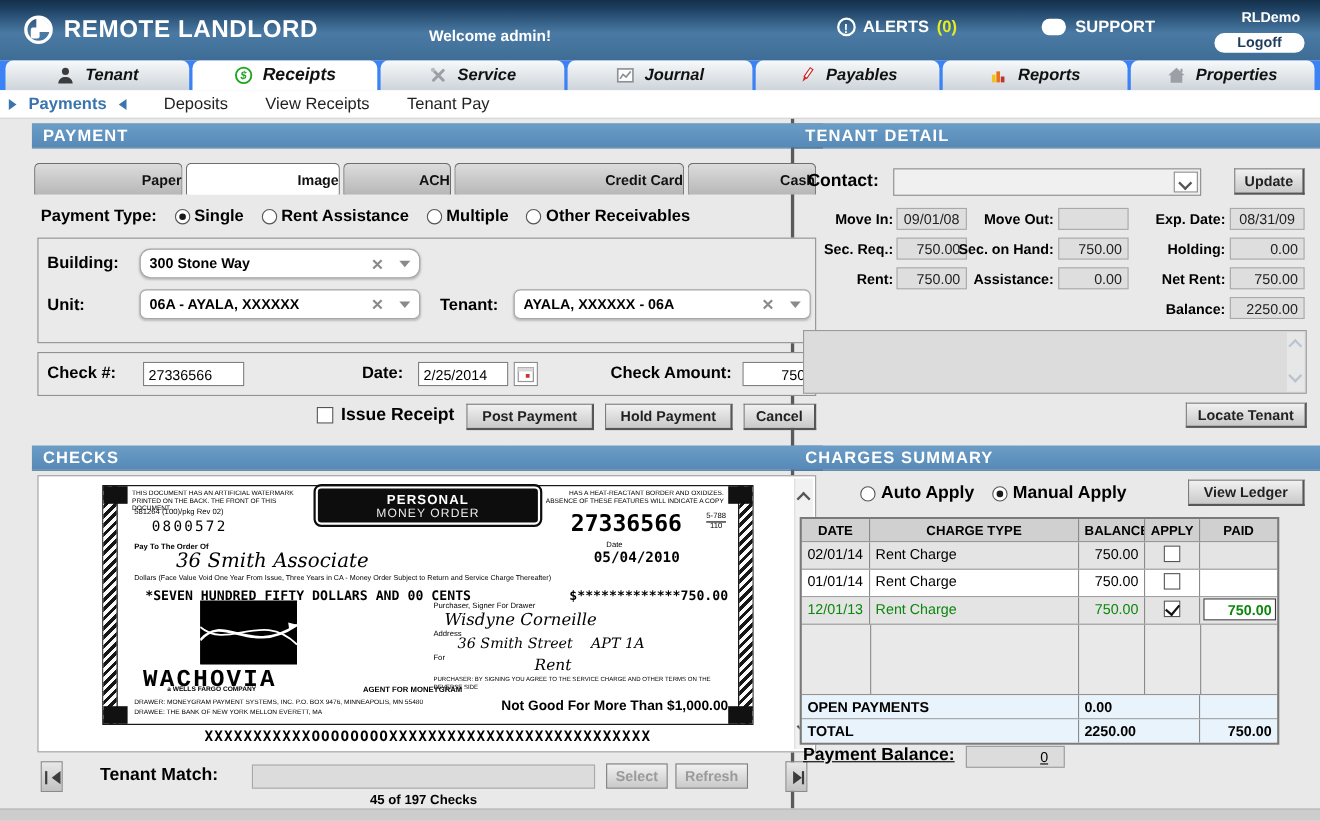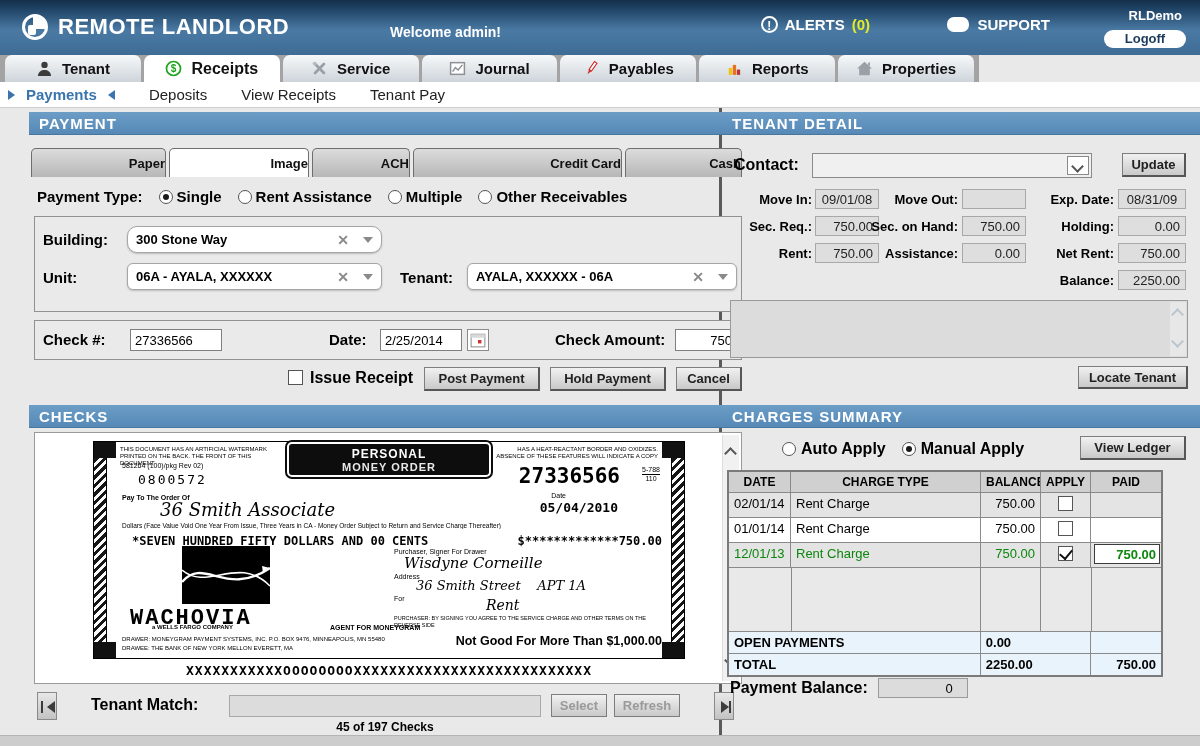--- a/index.html
+++ b/index.html
@@ -21,21 +21,21 @@
   .alerts .cnt { color:#e4ec25; font-size:15px; font-weight:bold; }
   .support { position:absolute; right:150px; top:16px; display:flex; align-items:center; gap:8px; cursor:pointer; }
   .bubble { width:22px; height:15px; background:#fff; border-radius:7px; position:relative; }
   .bubble::after { content:""; position:absolute; left:4px; bottom:-5px; border:5px solid transparent; border-top-color:#fff; border-left-width:2px; }
   .support .lbl { color:#fff; font-size:15px; font-weight:bold; }
   .account { position:absolute; right:18px; top:8px; color:#fff; font-size:13px; font-weight:bold; }
   .logoff { position:absolute; right:14px; top:30px; width:82px; height:18px; background:#fff; border-radius:9px;
     color:#1d3c5c; font-size:13px; font-weight:bold; text-align:center; line-height:17px; cursor:pointer; }
 
   
-  .tabbar { position:absolute; top:55px; left:0; width:979px; height:27px; background:#a3a3a3; display:flex; gap:3px; padding:0 5px; }
+  .tabbar { position:absolute; top:55px; left:0; width:1200px; height:27px; background:#3b82f6; display:flex; gap:3px; padding:0 5px;font-style:italic; }
   .tab { flex:1; height:27px; background:linear-gradient(180deg,#f7f9fa,#cdd4da); border-radius:7px 7px 0 0;
     display:flex; align-items:center; justify-content:center; gap:9px; font-size:15px; font-weight:bold; color:#111; cursor:pointer; }
   .tab.active { background:#fff; font-size:16px; }
   .tab svg { width:17px; height:17px; }
 
   
   .subnav { position:absolute; top:82px; left:0; width:1200px; height:26px; background:#fff; display:flex; align-items:center; gap:34px; padding-left:8px; border-bottom:1px solid #cfcfcf; }
   .subnav .active-item { color:#3a74ad; font-size:15px; font-weight:bold; display:flex; align-items:center; gap:6px; cursor:pointer; }
   .tri-r { width:0; height:0; border:5px solid transparent; border-left:7px solid #3a74ad; margin-top:1px; }
   .tri-l { width:0; height:0; border:5px solid transparent; border-right:7px solid #3a74ad; margin-top:1px; }
@@ -91,21 +91,21 @@
   .edge { position:absolute; top:0; bottom:0; width:13px; background:repeating-linear-gradient(135deg,#161616 0 3px,#fafafa 3px 6px); }
   .edgeL { left:0; border-right:1px solid #000; } .edgeR { right:0; border-left:1px solid #000; }
   .corner { position:absolute; width:22px; height:16px; background:#111; z-index:3; }
   .check .t { position:absolute; color:#000; }
   .tiny { font-size:6px; line-height:7px; color:#222; overflow:hidden; }
   .hand { font-family:"DejaVu Serif", serif; font-style:italic;text-align:right; }
   .mono { font-family:"DejaVu Sans Mono", monospace; }
   .banner { position:absolute; left:50%; top:2px; transform:translateX(-50%); background:#0d0d0d; color:#fff; text-align:center;
     width:200px; padding:3px 0 2px; border-radius:3px; outline:2px solid #0d0d0d; outline-offset:2px; }
   .banner .b1 { font-size:12px; font-weight:bold; letter-spacing:1px; }
-  .banner .b2 { font-size:11px; font-weight:bold; letter-spacing:1px; color:#e9e9e9; }
+  .banner .b2 { font-size:11px; font-weight:normal; letter-spacing:1px; color:#e9e9e9; }
   .wacho { position:absolute; left:88px; top:104px; width:88px; height:58px; background:#000; }
   .micr { text-align:center; font-size:13px; font-weight:bold; letter-spacing:1px; font-family:"DejaVu Sans Mono",monospace; }
 
   .tmatch-row { position:absolute; top:584px; left:0; right:0; height:30px; }
   .pager-btn { position:absolute; width:20px; height:28px; background:linear-gradient(180deg,#e8e8e8,#c2c2c2); border:1px solid #8a8a8a; cursor:pointer; }
   .ptri { position:absolute; top:8px; width:0; height:0; border:6px solid transparent; }
   .ptri.left { border-right:8px solid #3c3c3c; left:3px; } .ptri.right { border-left:8px solid #3c3c3c; left:6px; }
   .pbar { position:absolute; top:8px; width:2px; height:12px; background:#3c3c3c; }
   .fld-l { position:absolute; font-size:13px; font-weight:bold; text-align:right; }
   .fld-v { position:absolute; height:20px; }
@@ -127,21 +127,21 @@
   .ccell:last-child { border-right:none; }
   .c-date { width:62px; } .c-type { width:190px; } .c-bal { width:60px; text-align:right; } .c-app { width:50px; text-align:center; } .c-paid { width:70px; text-align:right; }
   .chead { background:#d0d0d0; font-weight:bold; font-size:12px; }
   .chead .ccell { text-align:center; }
   .r-shade { background:#e4e4e4; } .r-white { background:#fff; }
   .r-green, .r-green .ccell { color:#0c860c; }
   .paid-inp { background:#fff; border:1px solid #3c3c3c; width:66px; height:20px; font-size:13px; font-weight:bold; color:#0c860c; text-align:right; padding:1px 3px; margin:-2px -4px -2px 0; float:right; }
   .filler { height:64px; background:#e9e9e9; }
   .foot { background:#e9f3fb; font-weight:bold; }
   .foot .wide { width:253px; } .foot .mid { width:111px; text-align:left; }
-  .paybal-row { position:absolute; top:570px; left:8px; display:flex; align-items:center; gap:10px; font-size:16px; font-weight:bold; }
+  .paybal-row { position:absolute; top:570px; left:8px; display:flex; align-items:flex-start; gap:10px; font-size:16px; font-weight:bold;text-decoration:underline; }
   .paybal-inp { width:90px; height:20px; background:#dcdcdc; border:1px solid #999; font-size:13px; text-align:right; padding:2px 14px 0 0; font-weight:normal; }
 </style>
 </head>
 <body>
 
 <div class="app">
 
   <div class="tophdr">
     <div class="logo-wrap">
       <span class="logo-circ"></span>

